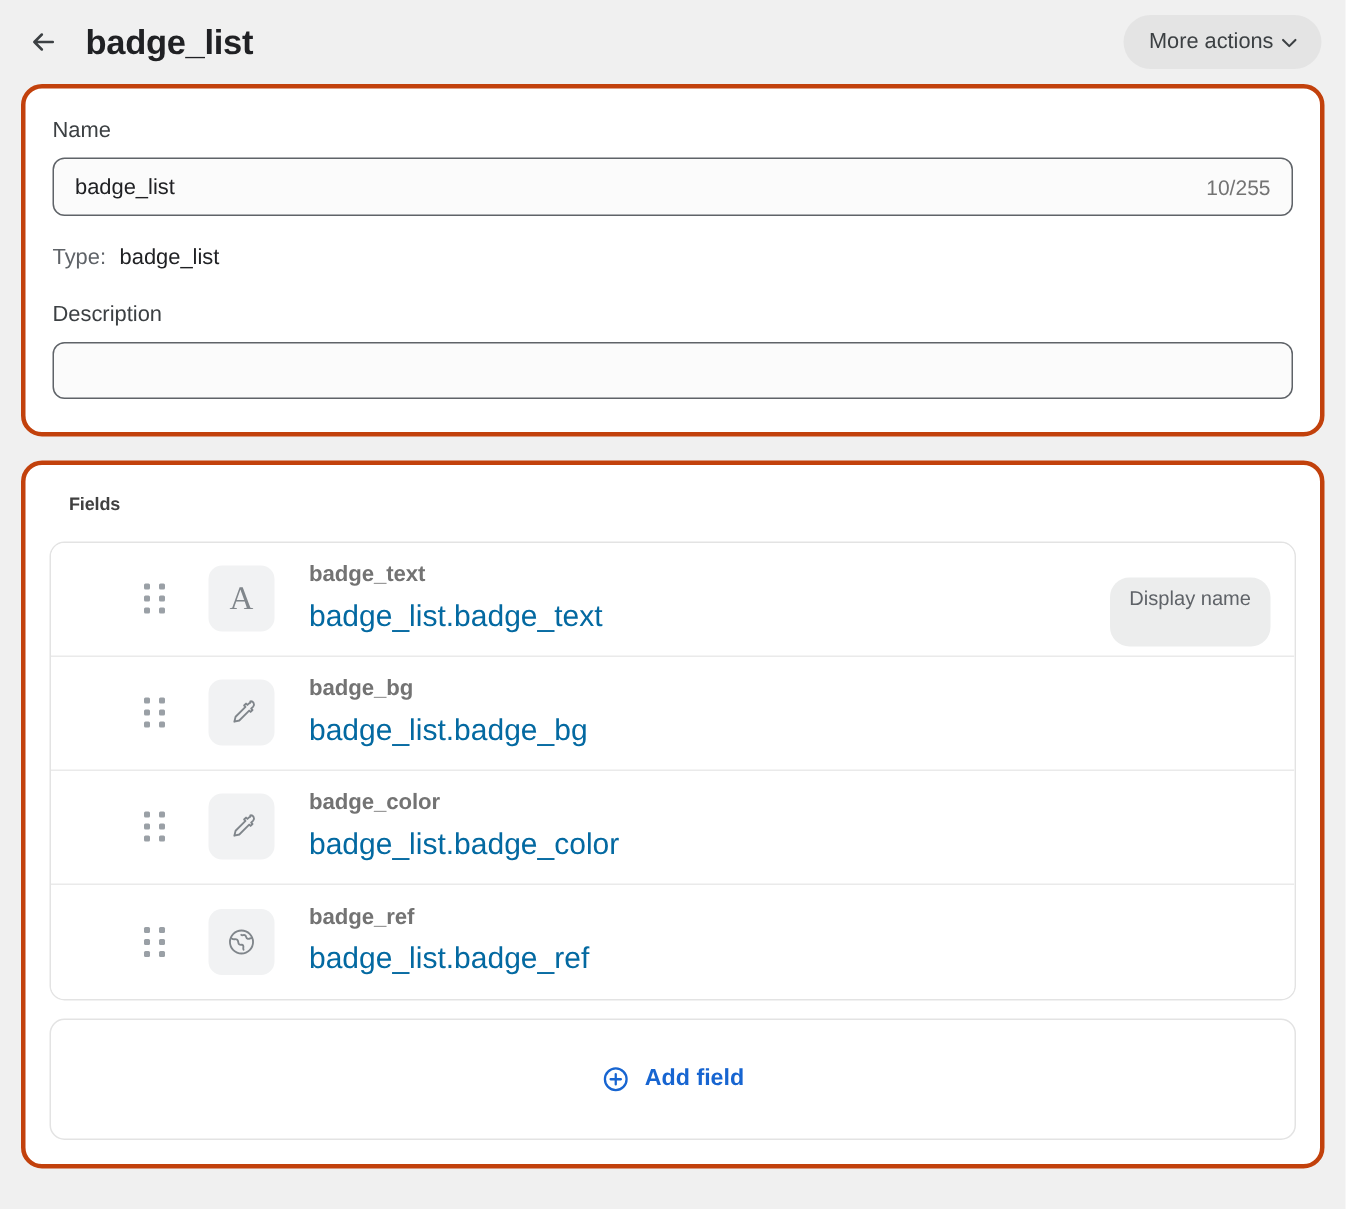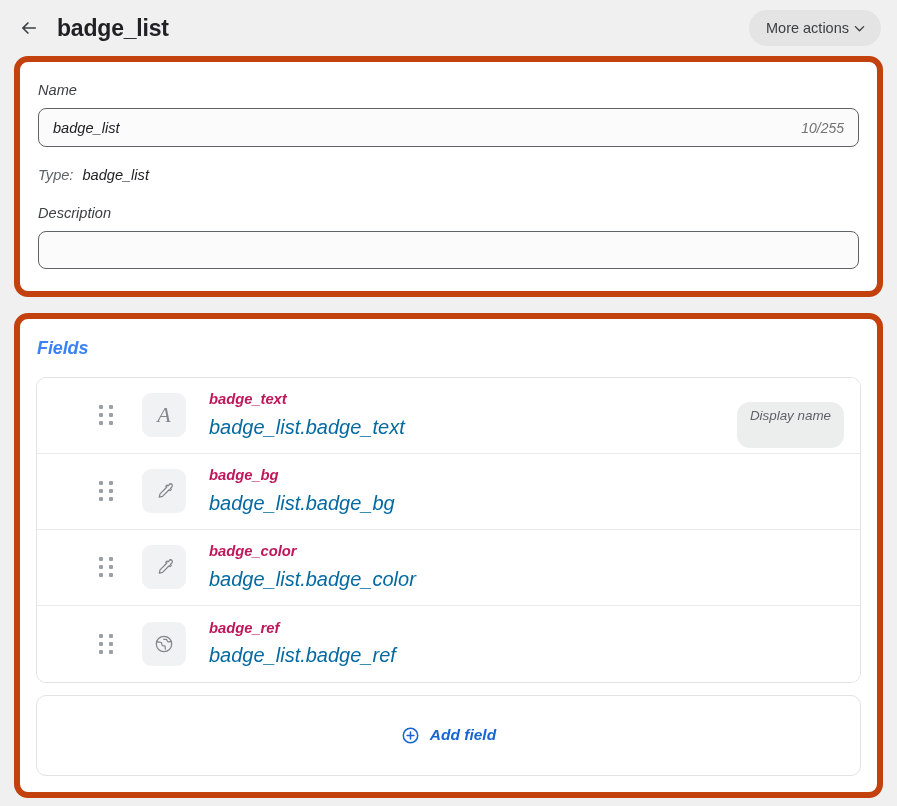--- a/index.html
+++ b/index.html
@@ -61,24 +61,23 @@
     font-family: "Liberation Sans", sans-serif;
     font-size: 14.5px;
     color: #3c4043;
     cursor: pointer;
   }
   .more-actions .chev { display: flex; align-items: center; color: #3c4043; }
 
   
   .card {
     background: #ffffff;
-    border: 6px solid #c2410c;
+    border: 3px solid #c2410c;
     border-radius: 14px;
     margin: 0 14px 16px 14px;
-    font-style: italic;
   }
   .card-info { padding: 20px 18px 22px 18px; }
 
   .field-label {
     font-size: 14.6px;
     color: #3c4043;
     margin: 0 0 10px 0;
     line-height: 1.1;
   }
 
@@ -107,24 +106,24 @@
     margin: 21px 0 22px 0;
     font-size: 14.6px;
     line-height: 1;
   }
   .type-line .type-key { color: #5f6368; }
   .type-line .type-val { color: #202124; margin-left: 9px; }
 
   
   .card-fields { padding: 17px 16px 16px 16px; }
   .fields-heading {
-    font-size: 18px;
+    font-size: 12px;
     font-weight: bold;
-    color: #3b82f6;
-    margin: 2px 0 18px 1px;
+    color: #404040;
+    margin: 2px 0 18px 13px;
     letter-spacing: -0.1px;
   }
 
   .rows {
     border: 1px solid #e3e3e3;
     border-radius: 10px;
     overflow: hidden;
   }
   .row {
     display: flex;
@@ -177,21 +176,21 @@
   }
 
   .row-text {
     margin-left: 23px;
     flex: 1 1 auto;
     min-width: 0;
   }
   .row-name {
     font-size: 14.8px;
     font-weight: bold;
-    color: #be185d;
+    color: #737373;
     line-height: 1.25;
     letter-spacing: -0.05px;
   }
   .row-path {
     font-size: 20px;
     color: #0369a1;
     line-height: 1.3;
     margin-top: 5px;
   }
 

